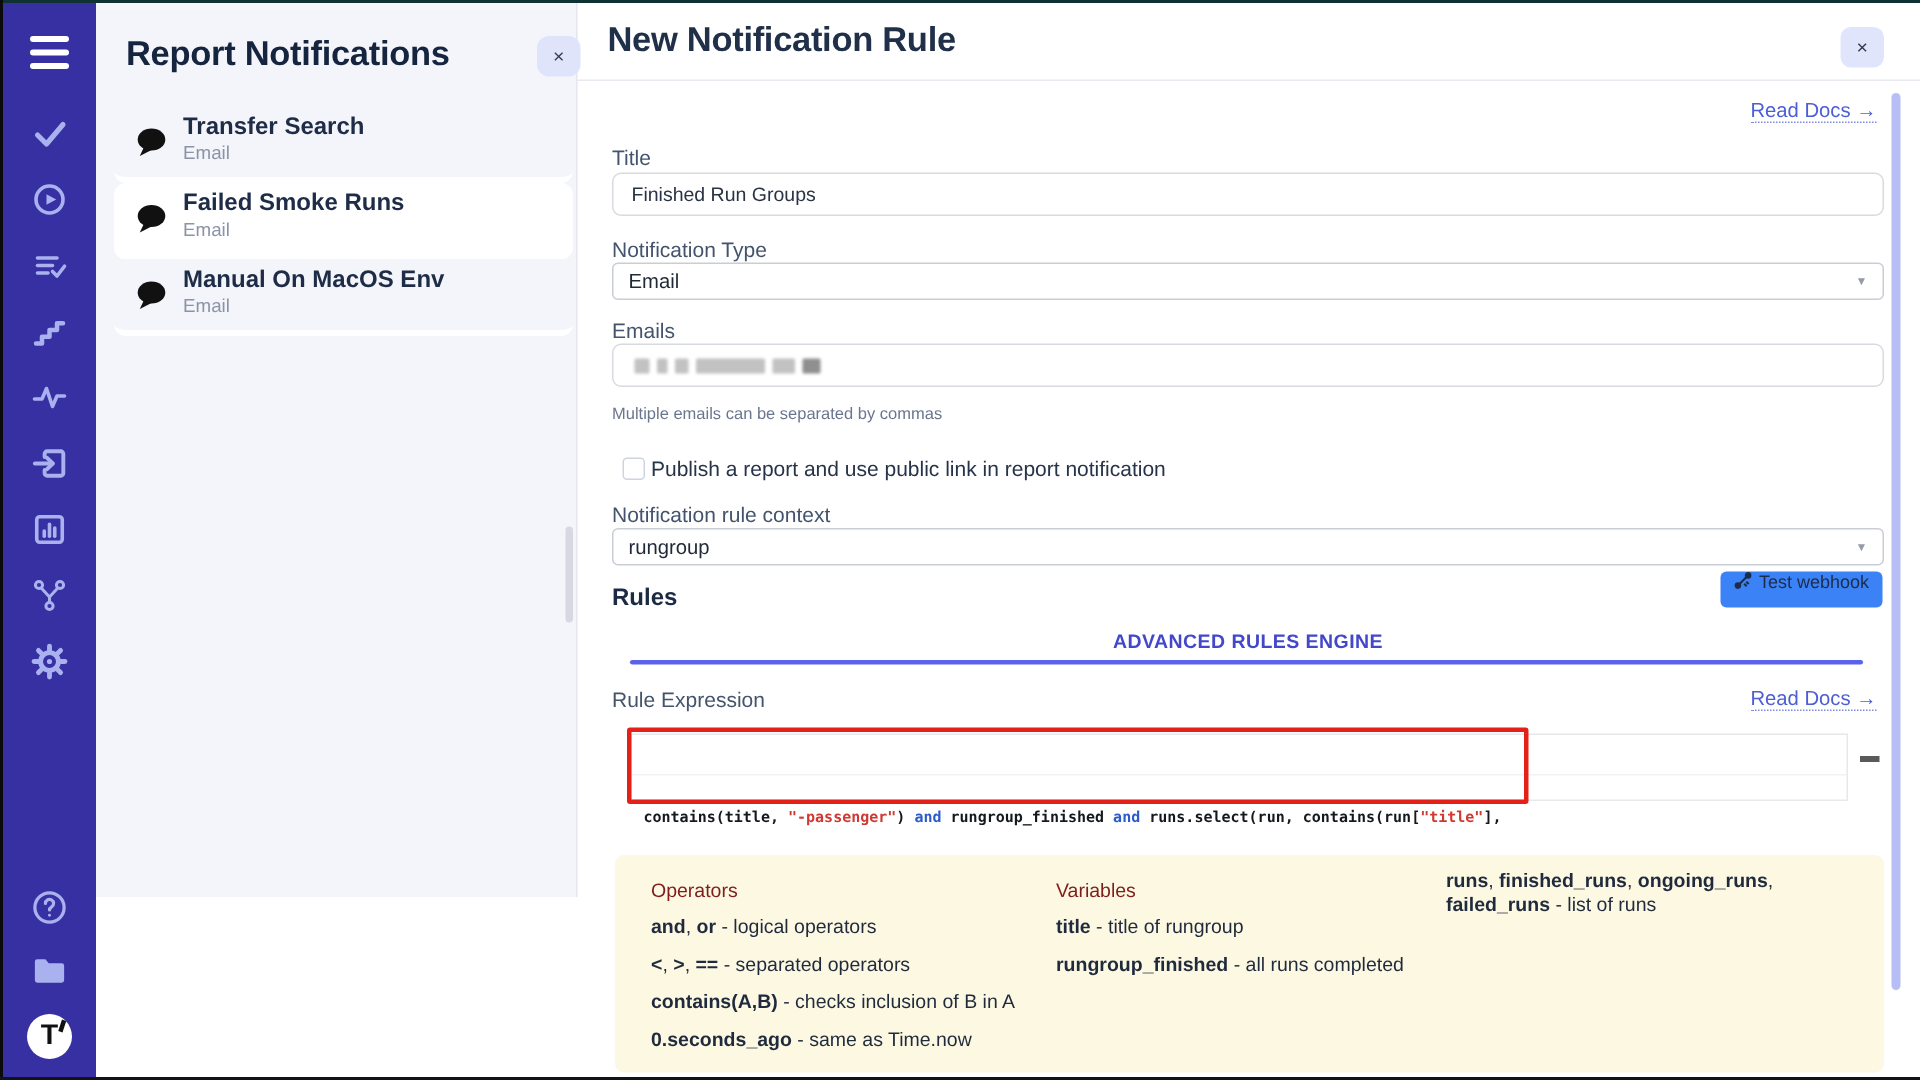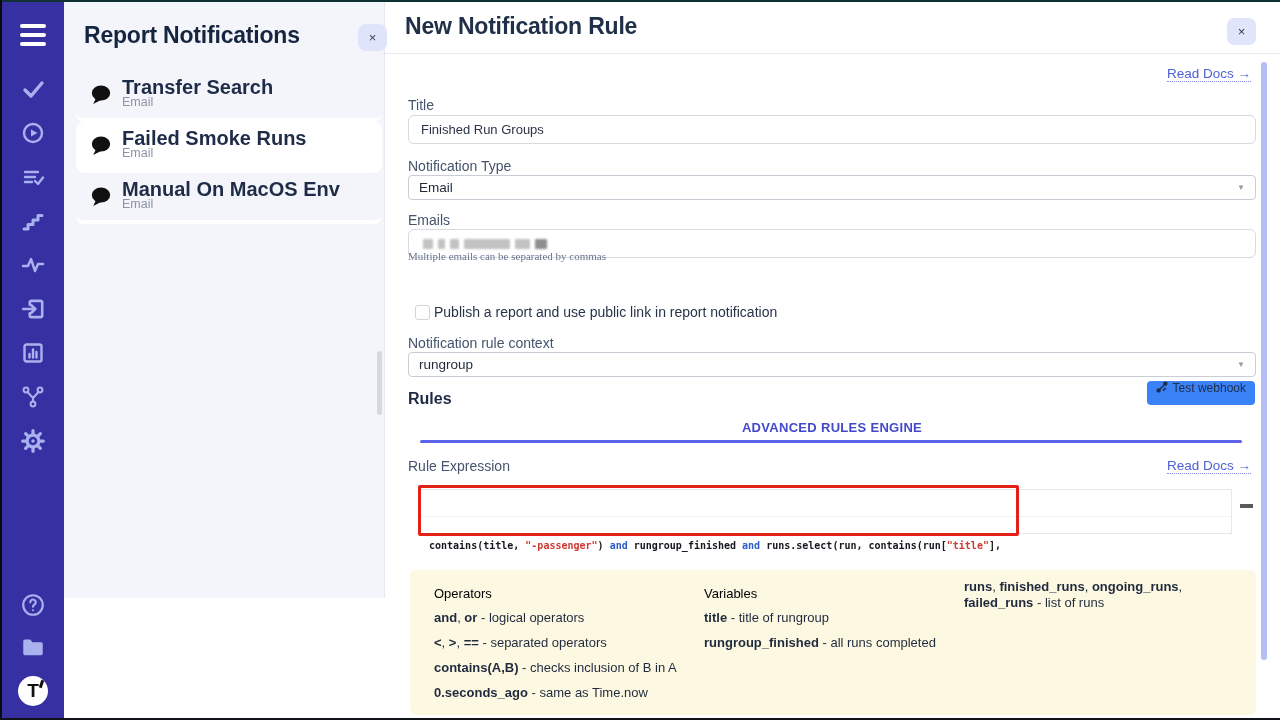--- a/index.html
+++ b/index.html
@@ -28,21 +28,21 @@
   
   .lpanel { position:absolute; left:64px; top:2px; width:321px; height:596px; background:#f3f5fa;
             border-right:1px solid #e4e7ef; z-index:5; }
   .lp-title { position:absolute; left:20px; top:20px; font-size:23px; font-weight:700; color:#16253f; letter-spacing:-0.2px; }
   .lp-close { position:absolute; left:294px; top:22px; width:29px; height:27px; background:#e0e4fb; border-radius:8px;
               display:flex; align-items:center; justify-content:center; font-size:13px; color:#3a3f4c; cursor:pointer; }
   .lp-list { position:absolute; left:12px; top:69px; width:306px; display:flex; flex-direction:column; }
   .lp-item { position:relative; height:51px; border-radius:8px; border-bottom:4px solid #ffffff; cursor:pointer; }
   .lp-item.active { background:#ffffff; }
   .lp-bubble { position:absolute; left:14px; top:13px; }
-  .lp-name { position:absolute; left:46px; top:5px; font-size:20px; font-weight:700; color:#1e2c47; }
+  .lp-name { position:absolute; left:46px; top:5px; font-size:16px; font-weight:700; color:#1e2c47; }
   .lp-sub  { position:absolute; left:46px; top:24px; font-size:12.5px; color:#8b94a7; }
   .lp-scroll { position:absolute; left:313px; top:349px; width:5px; height:64px; background:#d6d9e1; border-radius:3px; }
 
   
   .main { position:absolute; left:385px; top:2px; width:895px; height:716px; background:#fff; }
   .m-title { position:absolute; left:20px; top:11px; font-size:23px; font-weight:700; color:#203049; letter-spacing:-0.2px; }
   .m-close { position:absolute; left:842px; top:16px; width:29px; height:27px; background:#e1e5fb; border-radius:7px;
              display:flex; align-items:center; justify-content:center; font-size:13px; color:#33384a; cursor:pointer; }
   .m-div { position:absolute; left:0; top:51px; width:895px; height:1px; background:#e9eaef; }
 
@@ -88,21 +88,21 @@
   .code .seg-d { color:#15191e; }
   .ed-dash { position:absolute; left:855px; top:502px; width:13px; height:3.5px; background:#5a5a5a; }
   .red-box { position:absolute; left:33px; top:483px; width:601px; height:51px; border:3px solid #e32119;
              border-radius:2px; pointer-events:none; z-index:20; }
 
   .help-panel { position:absolute; left:25px; top:568px; width:846px; height:145px; background:#fcf8e2; border-radius:6px; }
   .hp-col { position:absolute; top:0; }
   .hp-col1 { left:24px;  width:255px; }
   .hp-col2 { left:294px; width:250px; }
   .hp-col3 { left:554px; width:270px; }
-  .hp-head { margin-top:16px; font-size:13px; color:#000000; }
+  .hp-head { margin-top:16px; font-size:13px; color:#7f1d1d; }
   .hp-item { margin-top:9px; font-size:13px; color:#1f2a3d; line-height:16px; }
   .hp-item .seg-b { font-weight:700; }
 
   .pg-scroll { position:absolute; left:876px; top:60px; width:6px; height:598px; background:#b7bef6; border-radius:3px; }
 </style>
 </head>
 <body>
 
 <div class="edge-top"></div>
 <div class="edge-left"></div>
@@ -256,21 +256,21 @@
 
   <label class="f-label" style="top:210px;">Emails</label>
   <div class="redact">
     <b style="width:10px"></b>
       <b style="width:7px"></b>
     <b style="width:9px"></b>
       <b style="width:46px"></b>
     <b style="width:15px"></b>
       <b style="width:12px;background:#8f8f8f"></b>
   </div>
-  <div class="f-help" style="top:248px;font-family:Liberation Serif, serif;">Multiple emails can be separated by commas</div>
+  <div class="f-help" style="top:268px;">Multiple emails can be separated by commas</div>
 
   <div class="chk-row">
     <span class="chk"></span>
     <span class="chk-lab">Publish a report and use public link in report notification</span>
   </div>
 
   <label class="f-label" style="top:333px;">Notification rule context</label>
   <div class="f-select" style="top:350px;">
     <span>rungroup</span>
     <span class="caret">▼</span>

